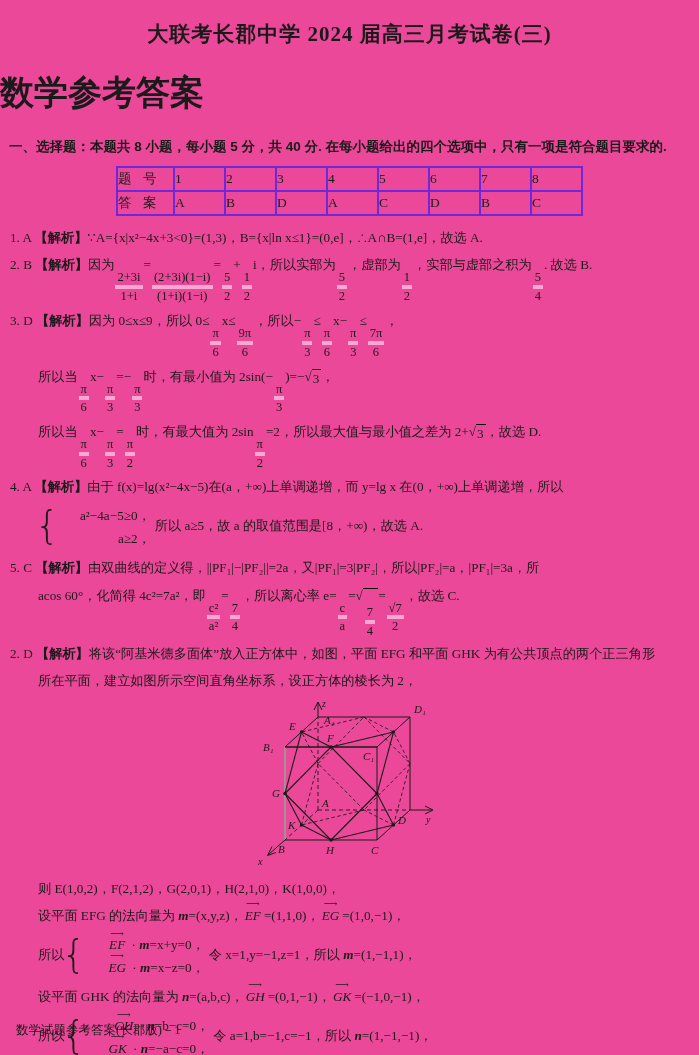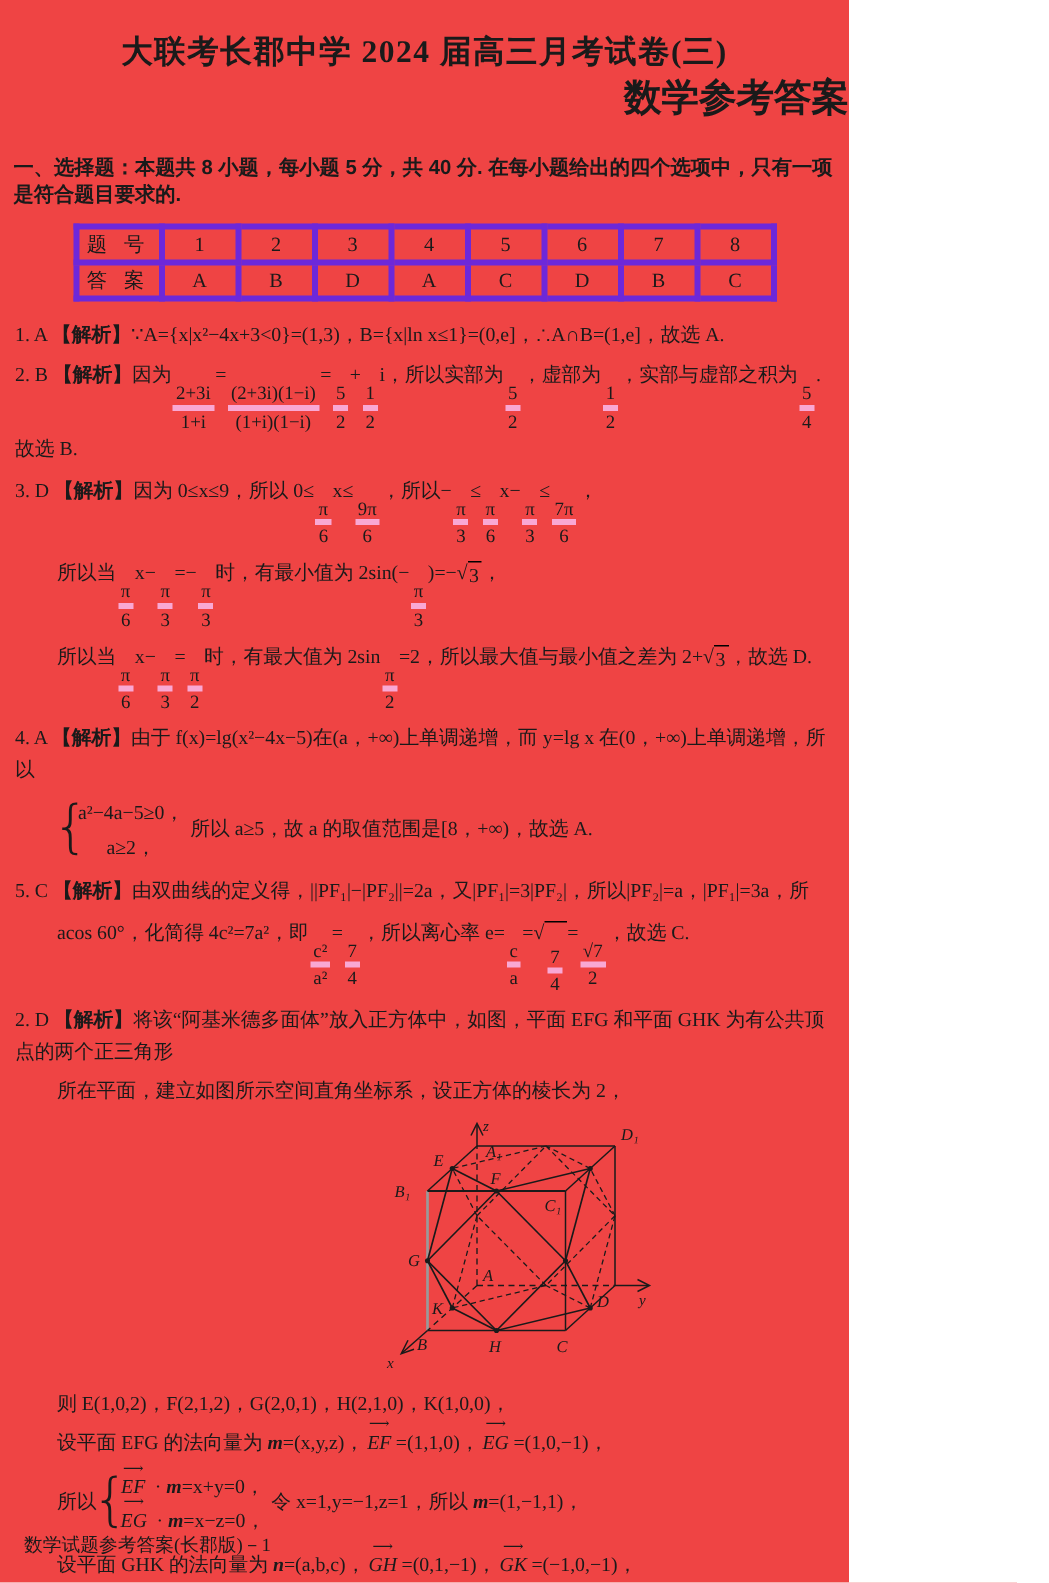--- a/index.html
+++ b/index.html
@@ -1,54 +1,54 @@
 <!DOCTYPE html>
 <html><head>
 <meta charset="utf-8">
 <style>
   * { box-sizing: border-box; margin: 0; padding: 0; }
   html,body { background:#ffffff; }
   .page {
     position: relative;
-    width: 566px; height: 1055px;
-    background: #ef4444;
+    width: 699px; height: 1055px;
+    background: #ec4899;
     color: #1a1a1a;
     font-family: "Liberation Serif","DejaVu Serif",serif;
     font-size: 13.2px;
     overflow: hidden;
   }
   .title {
     text-align: center;
     font-weight: bold;
     font-size: 21px;
     padding-top: 20px;
     letter-spacing: 1px;
     font-family: "Liberation Serif","DejaVu Serif",serif;
   }
   .subtitle {
-    text-align: right;
+    text-align: left;
     font-weight: bold;
-    font-size: 25px;
+    font-size: 34px;
+    margin-top: 22px;
     font-family: "Liberation Sans","DejaVu Sans",sans-serif;
   }
   .intro {
     margin: 22px 6px 10px 9px;
     font-weight: bold;
     font-size: 13.5px;
     font-family: "Liberation Sans","DejaVu Sans",sans-serif;
   }
   table.ans {
     border-collapse: collapse;
     margin: 10px auto 12px auto;
     border: 2px solid #000;
   }
   table.ans td {
-    border: 4px solid #6d28d9;
+    border: 2px solid #6d28d9;
     width: 51px; height: 24px;
-    text-align: center;
     font-size: 13.5px;
     padding: 0;
   }
   table.ans td.hd { width: 57px; letter-spacing: 4px; }
   
   .line { margin: 6px 6px 6px 0; line-height: 1.55; }
   .lead { margin-left: 10px; }
   .cont { margin-left: 38px; }
   .sb { font-weight: bold; font-family: "Liberation Sans","DejaVu Sans",sans-serif; }
   .sbi { font-weight: bold; font-style: italic; }
@@ -76,21 +76,21 @@
     margin: 2px 4px 2px 2px; padding-left: 12px;
     position: relative;
   }
   .cases::before {
     content: "{";
     position: absolute; left: -5px; top: 50%;
     transform: translateY(-54%);
     font-size: 2.9em; font-weight: 300;
     font-family: "DejaVu Sans","Liberation Sans",sans-serif;
   }
-  .crow { display: block; line-height: 1.7; text-align: center; }
+  .crow { display: block; line-height: 1.7; text-align: right; margin-left: 28px; }
   .figwrap { margin: 4px 0 4px 254px; }
   .footer {
     position: absolute; bottom: 16px; left: 16px;
     width: 100%; text-align: left;
     font-size: 12.5px;
   }
   svg text {
     font-family: "Liberation Serif","DejaVu Serif",serif;
     font-size: 11px; font-style: italic;
   }

